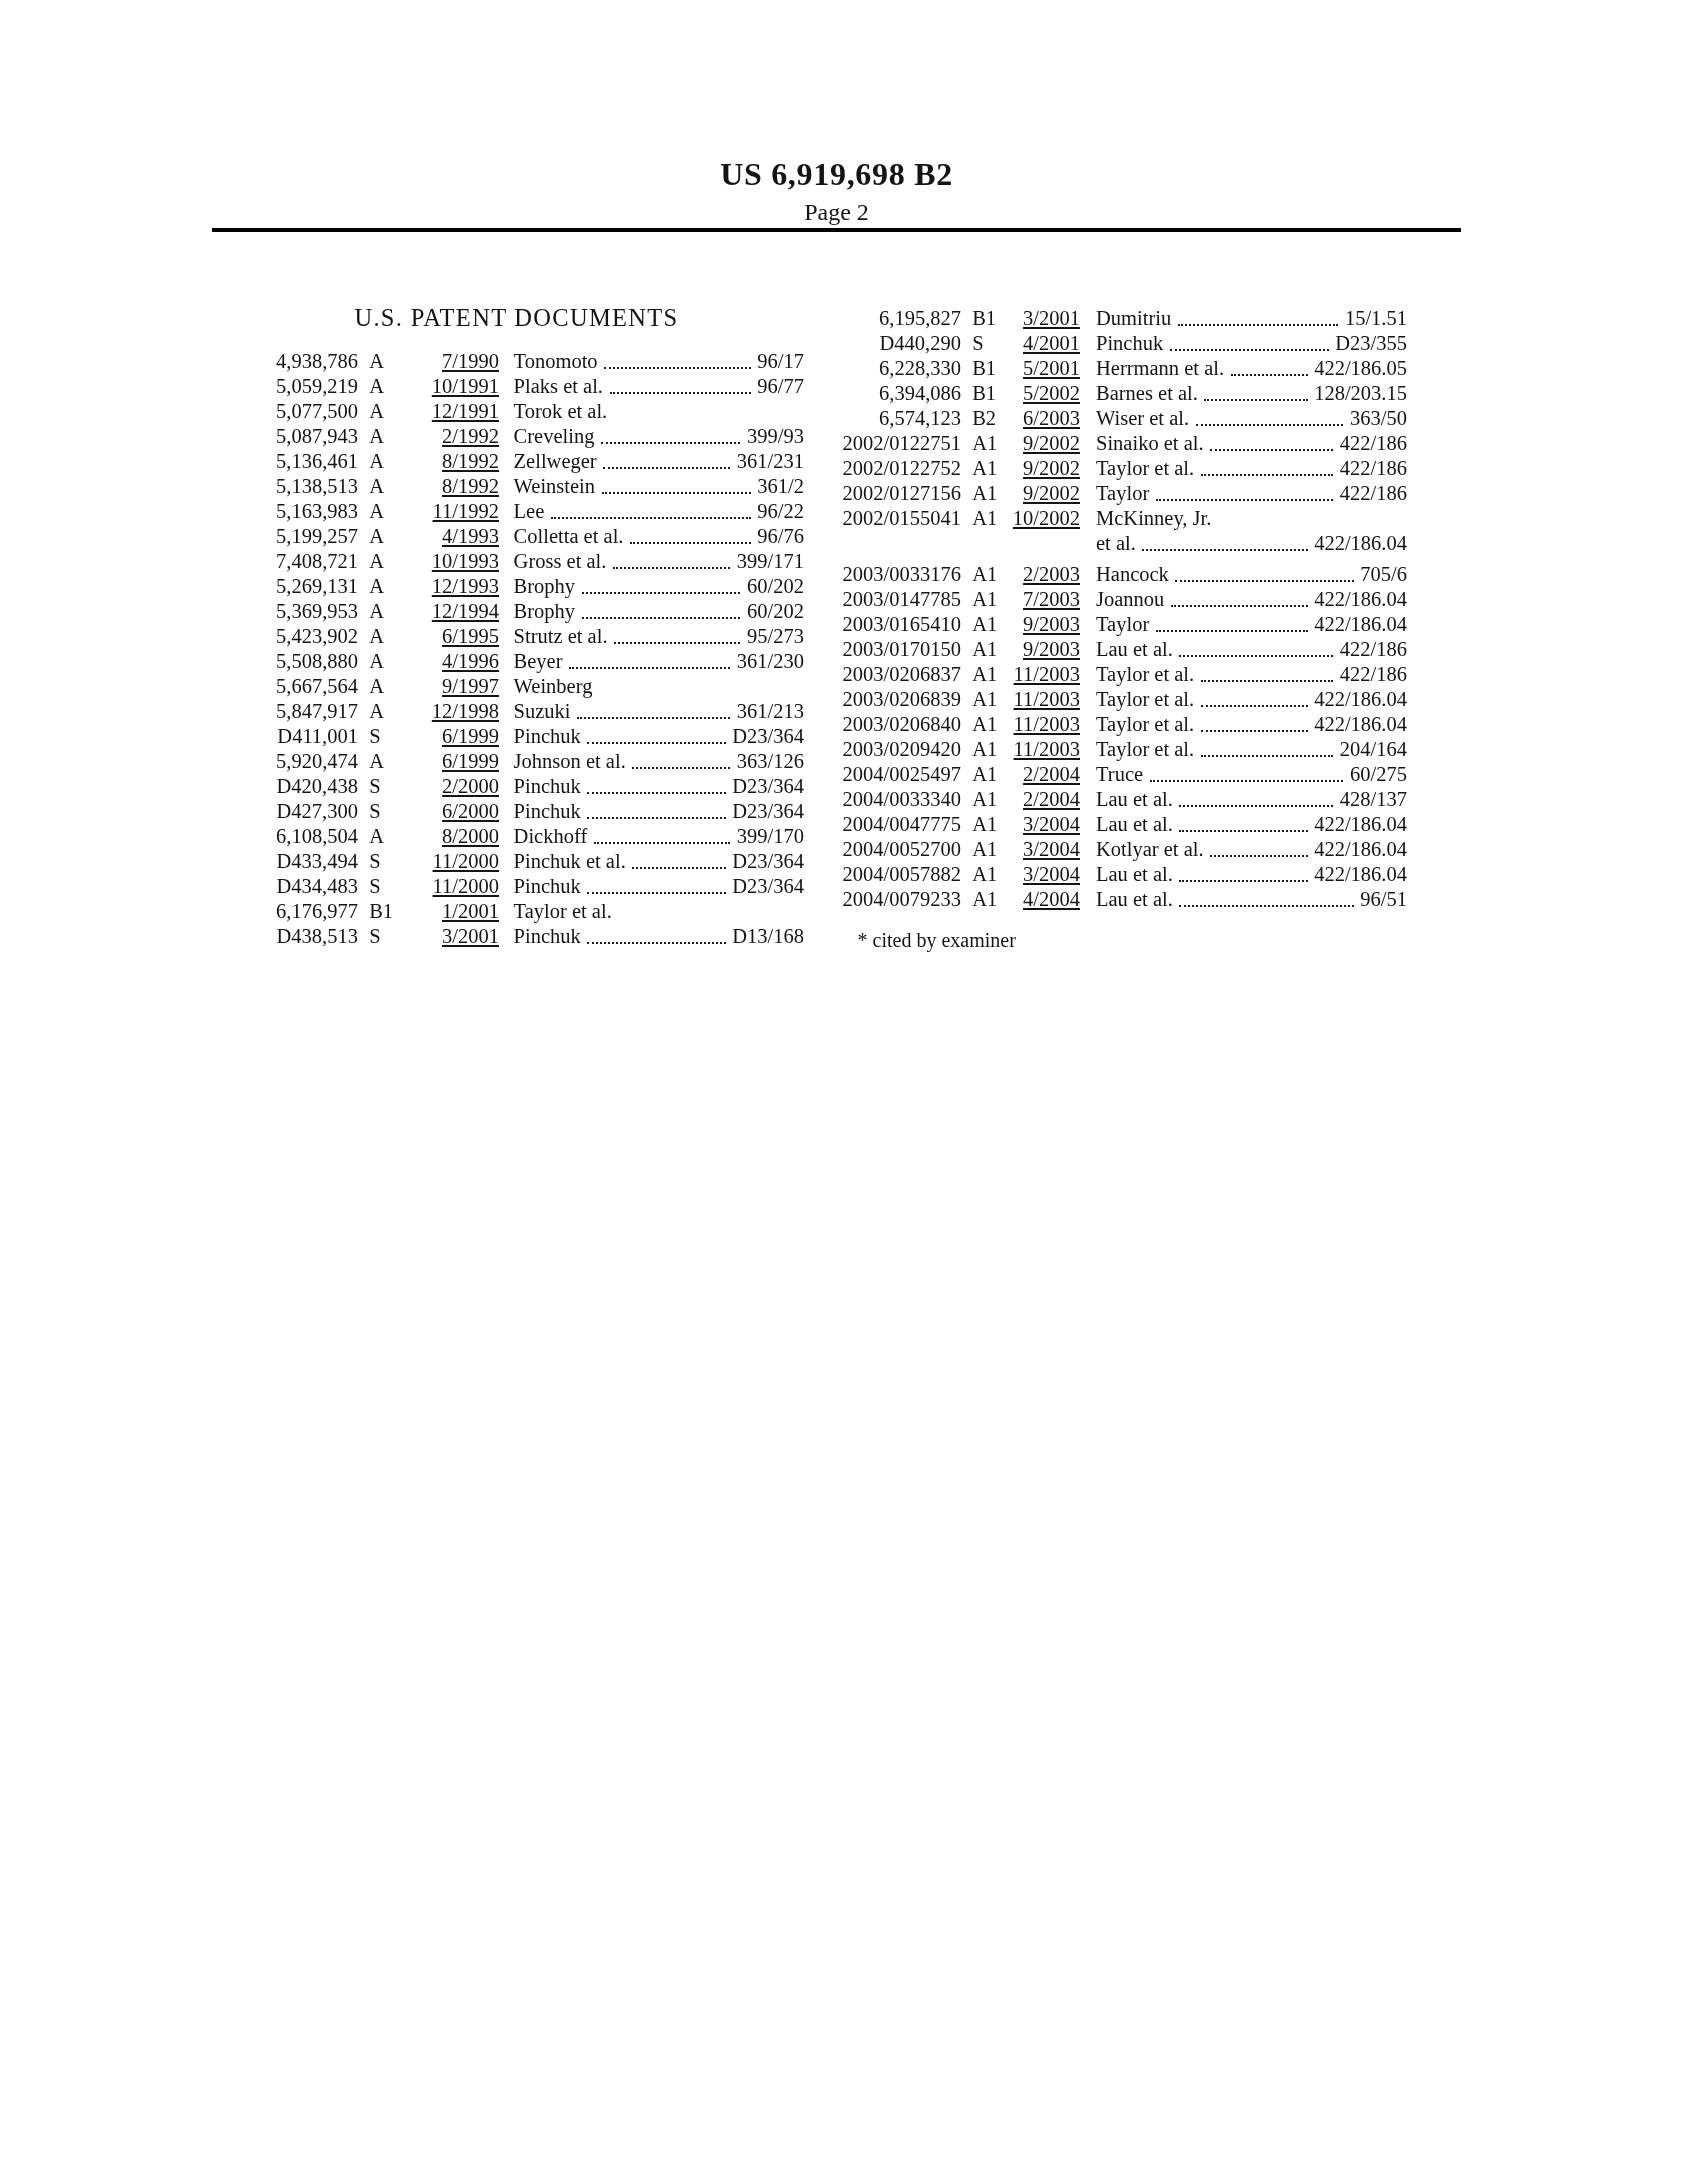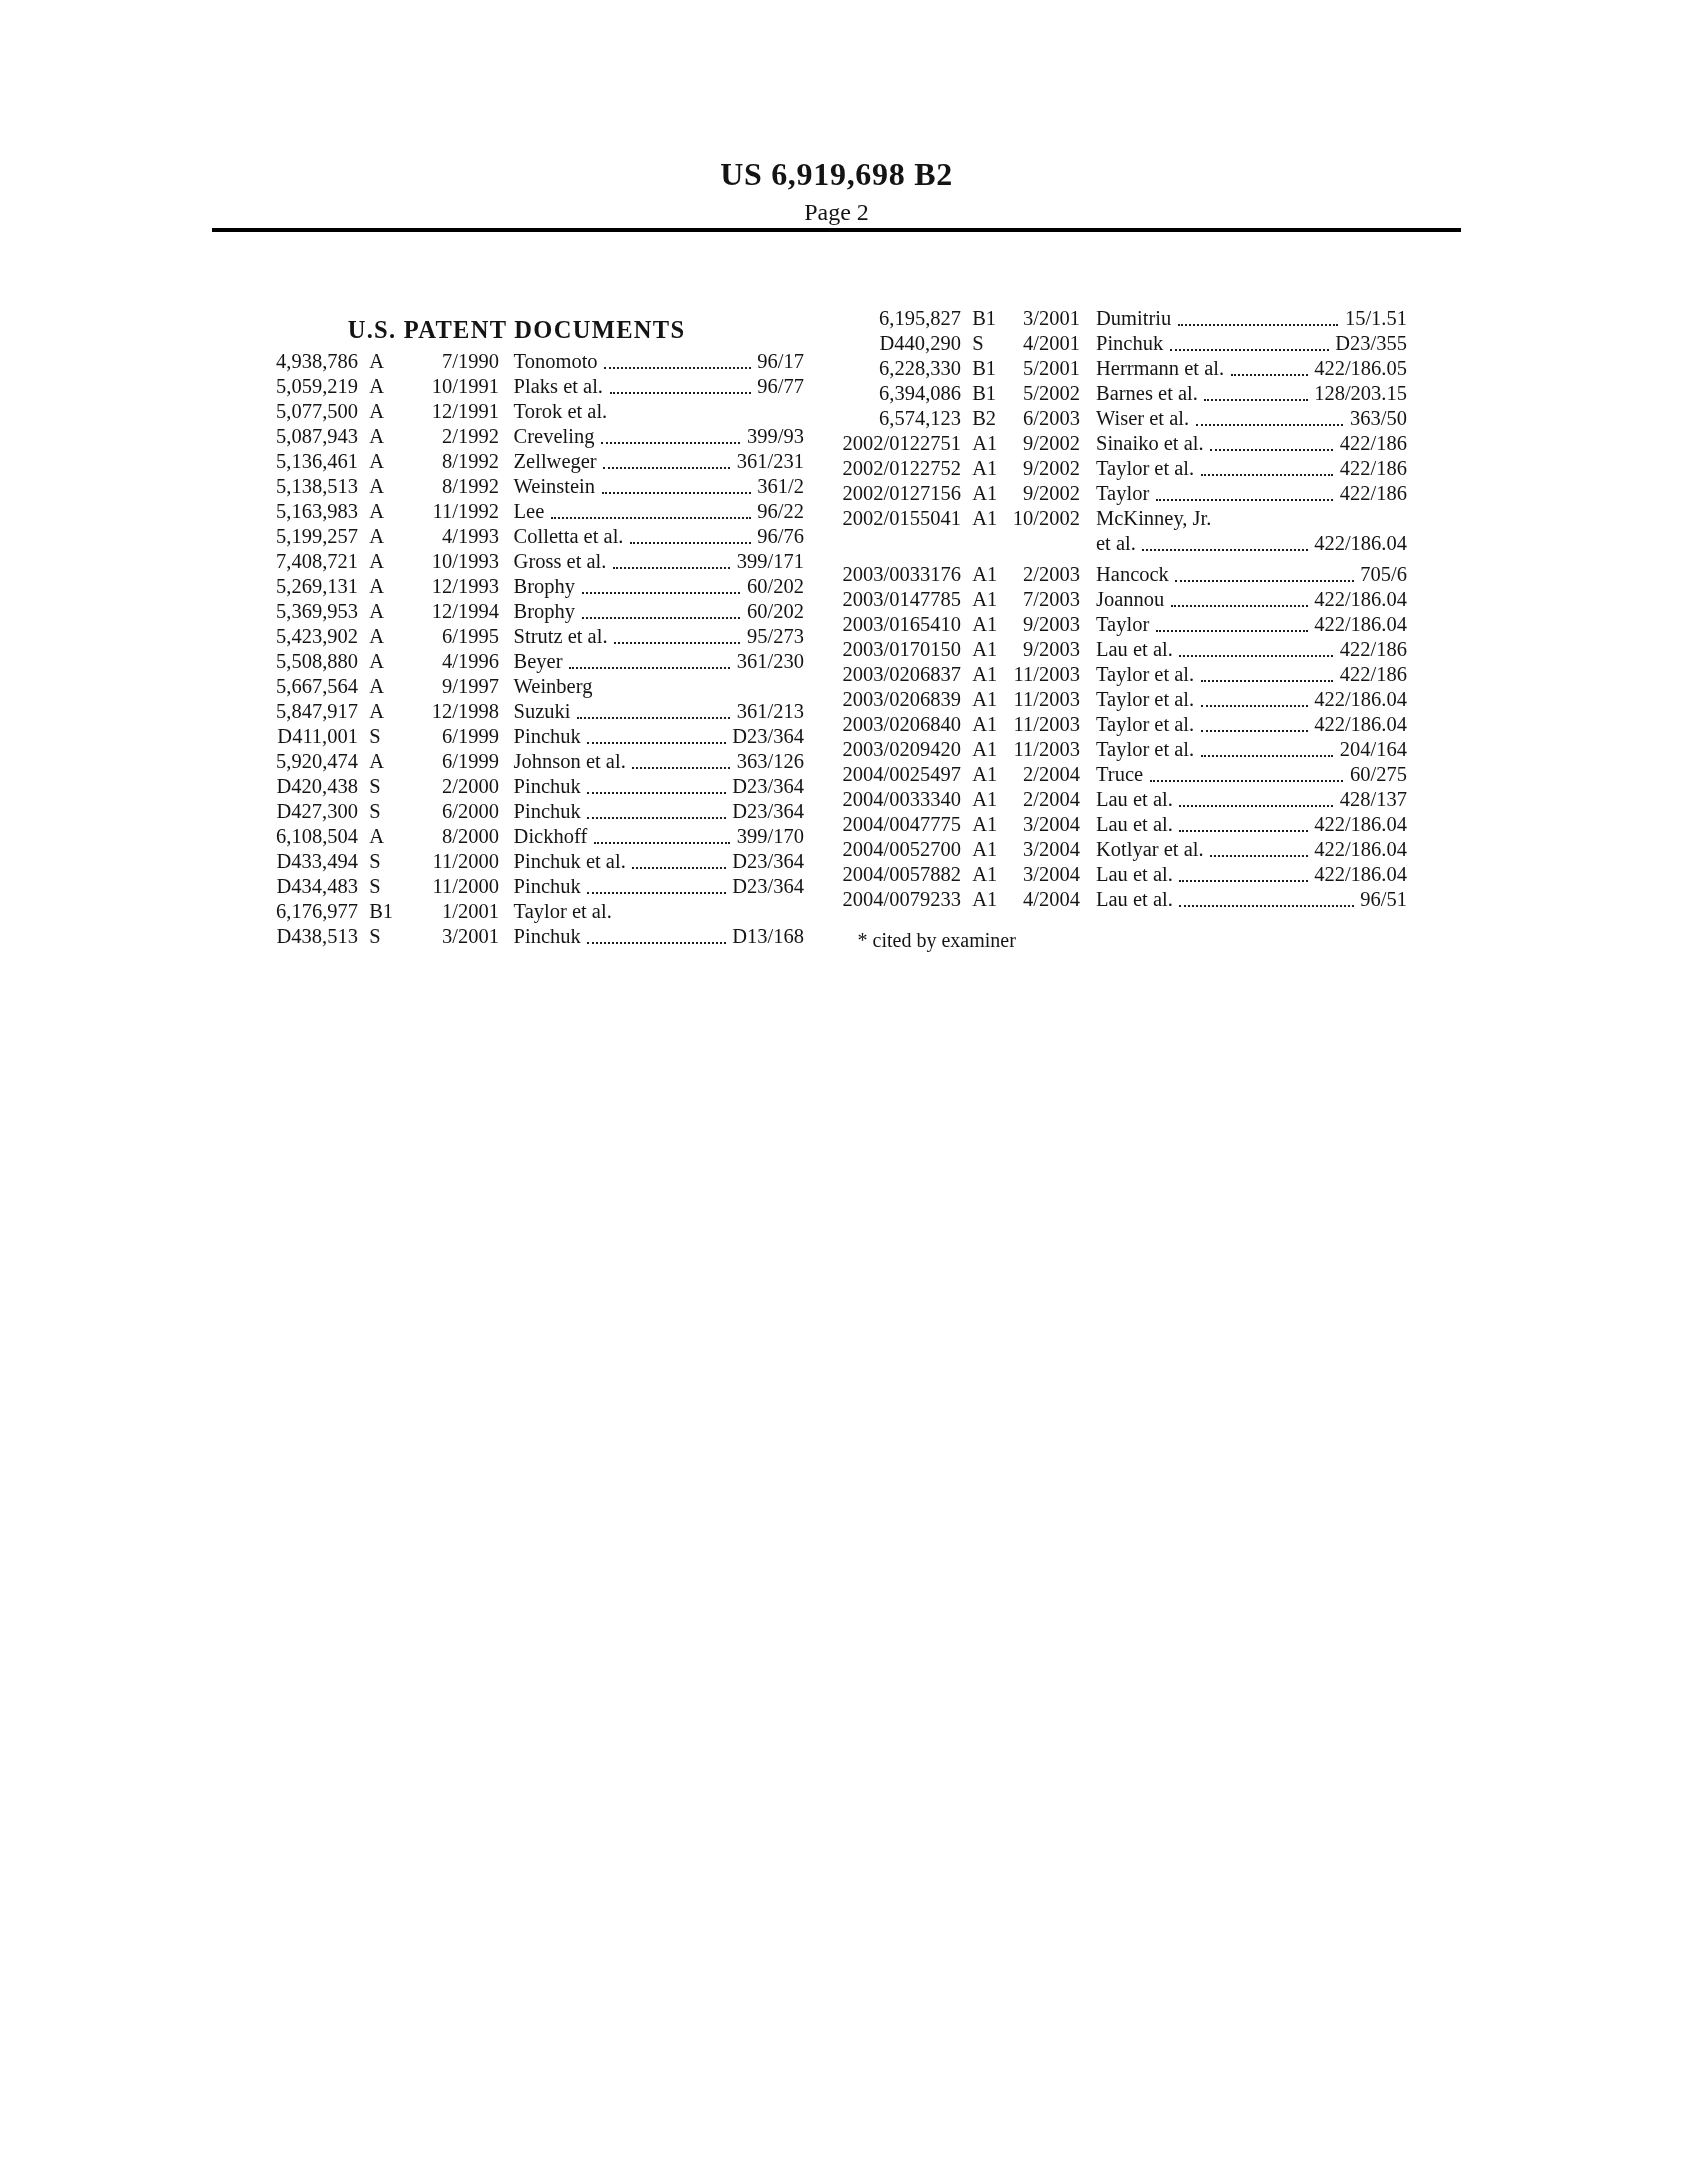--- a/index.html
+++ b/index.html
@@ -37,43 +37,42 @@
     left: 212px;
     width: 1249px;
     top: 228px;
     height: 4px;
     background: #000000;
   }
   .section-heading {
     position: absolute;
     left: 255px;
     width: 523px;
-    top: 316px;
+    top: 304px;
     text-align: center;
     font-size: 24.5px;
     letter-spacing: 1.3px;
     white-space: nowrap;
-    font-weight: bold;
   }
   .rows {
     position: absolute;
   }
   .rows-left  { left: 255px;  top: 349px; width: 549px; }
   .rows-right { left: 800px; top: 306px; width: 607px; }
   .row {
     display: grid;
     height: 25px;
     line-height: 25px;
     font-size: 20.5px;
   }
   .rows-left  .row { grid-template-columns: 103px 38px 103px 1fr; }
   .rows-right .row { grid-template-columns: 161px 40px 79px 1fr; }
   .cell-num  { text-align: right; white-space: nowrap; }
   .cell-kind { padding-left: 11.2px; white-space: nowrap; }
-  .cell-date { text-align: right; white-space: nowrap; }
+  .cell-date { text-align: right; white-space: nowrap; text-decoration: underline; }
   .cell-name {
     padding-left: 14.6px;
     display: flex;
     align-items: stretch;
     white-space: nowrap;
     overflow: hidden;
   }
   .rows-right .cell-name { padding-left: 16px; }
   .inventor-name { white-space: nowrap; }
   .leader {

